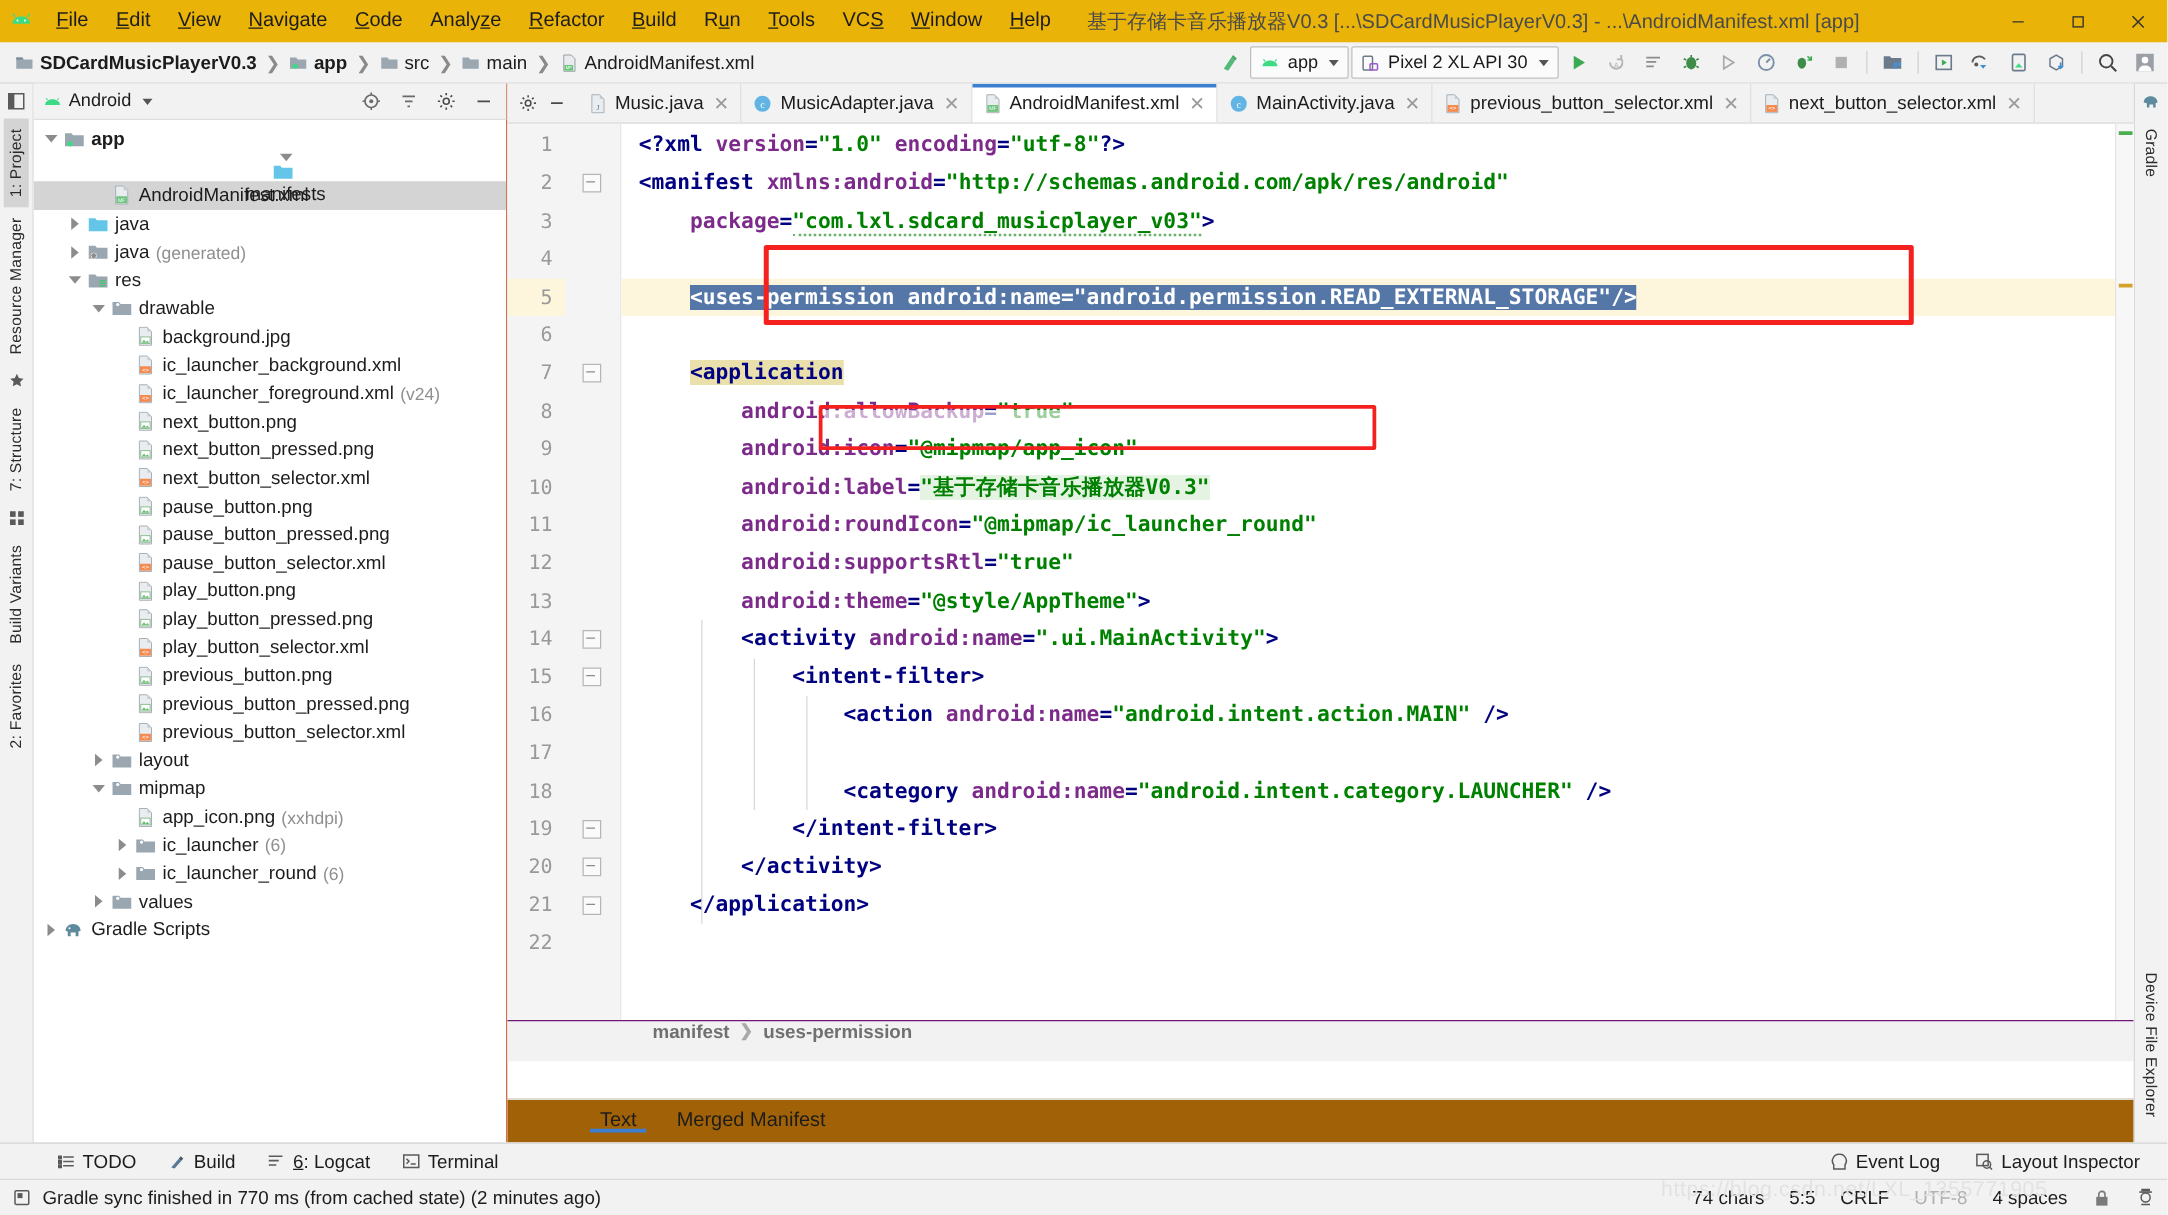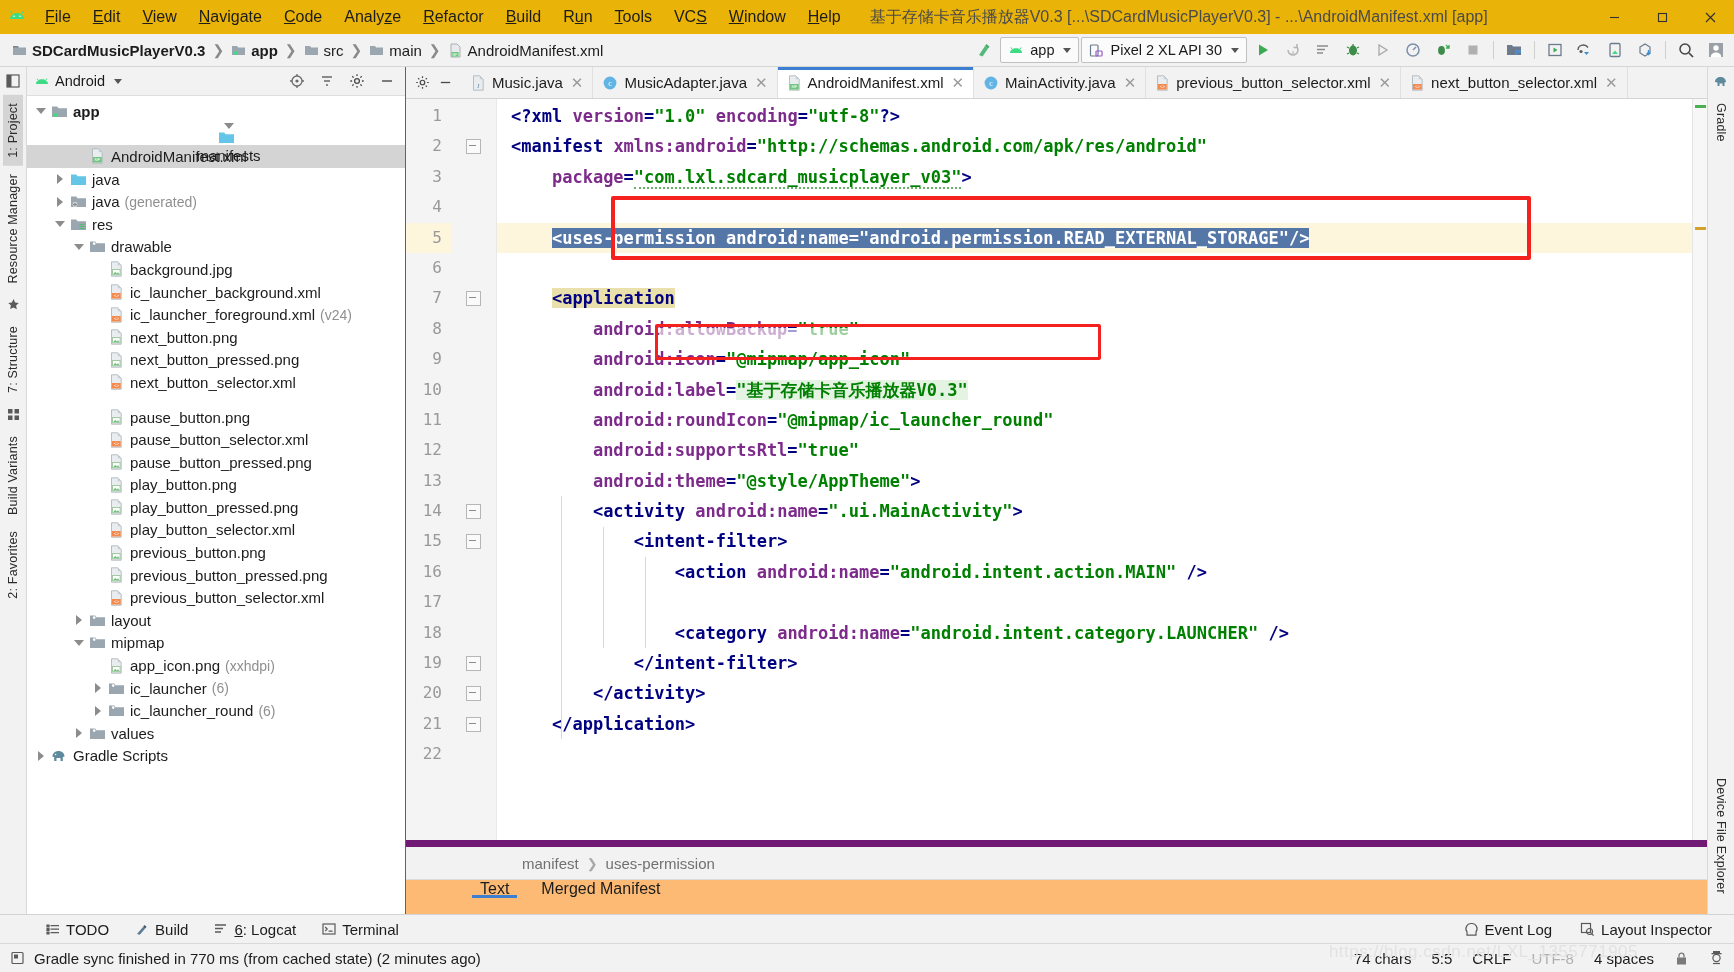--- a/index.html
+++ b/index.html
@@ -91,23 +91,23 @@
   .squig{border-bottom:2px dotted #66b266;}
   .indent-guide{position:absolute;top:0;bottom:0;width:1px;background:#d8d8d8;}
 
   .redbox{position:absolute;border:4px solid #f5211f;pointer-events:none;border-radius:2px;}
   .redbox.thin{border-width:3px;}
   .whitemask{position:absolute;background:rgba(255,255,255,.62);pointer-events:none;}
 
   .markerbar{width:14px;flex:none;background:#f7f7f7;border-left:1px solid #e4e4e4;position:relative;}
   .mk{position:absolute;right:1px;width:11px;height:3px;}
 
-  .bcrumb{height:32px;display:flex;align-items:center;background:#f2f2f2;border-top:7px solid #701a75;flex:none;padding-left:116px;font-size:15px;color:#707070;gap:8px;}
+  .bcrumb{height:32px;display:flex;background:#f2f2f2;border-top:1px solid #701a75;flex:none;padding-left:116px;font-size:15px;color:#707070;gap:8px;font-weight:bold;}
   .bcrumb .sep{color:#a8a8a8;font-size:13px;}
-  .subtabs{height:34px;display:flex;align-items:flex-start;background:#fdba74;border-top:1px solid #dcdcdc;flex:none;padding-left:58px;}
+  .subtabs{height:34px;display:flex;align-items:center;background:#a16207;border-top:1px solid #dcdcdc;flex:none;padding-left:58px;margin-top:30px;}
   .subtab{display:flex;align-items:center;padding:0 16px;font-size:16px;color:#1c1c1c;position:relative;}
   .subtab.active:after{content:"";position:absolute;left:8px;right:8px;bottom:0;height:3px;background:#3c7fd0;}
 
   
   .toolwin{height:28px;display:flex;align-items:center;background:#f2f2f2;border-top:1px solid #d3d3d3;flex:none;padding-left:34px;gap:2px;}
   .twitem{display:flex;align-items:center;gap:6px;padding:2px 12px;font-size:15px;color:#1c1c1c;}
   .twitem u{text-decoration:underline;}
   .tw-right{margin-left:auto;display:flex;align-items:center;gap:4px;padding-right:10px;}
 
   .statusbar{height:28px;display:flex;align-items:center;background:#f2f2f2;border-top:1px solid #d9d9d9;flex:none;padding-left:10px;gap:8px;}
@@ -545,55 +545,55 @@
             <span class="ico">
               <svg width="15" height="16" viewBox="0 0 15 16">
                 <path d="M2.5 .8h6.3l3.4 3.4v11H2.5z" fill="#e9edf0" stroke="#a7b0b8" stroke-width=".8"></path>
                 <path d="M8.8 .8v3.4h3.4" fill="#c6ced4"></path>
                 <rect x="3" y="9" width="8.7" height="5.5" fill="#f58a4f"></rect>
                 <text x="7.4" y="13.4" font-size="4.6" text-anchor="middle" fill="#fff" font-family="monospace">&lt;&gt;</text>
               </svg>
             </span>
             <span class="lbl">next_button_selector.xml</span>
           </div>
-          <div class="row" style="padding-left: 63px; margin-top: 12px;">
+          <div class="row" style="padding-left: 63px;">
             <span class="arrow "></span>
             <span class="ico">
               <svg width="15" height="16" viewBox="0 0 15 16">
                 <path d="M2.5 .8h6.3l3.4 3.4v11H2.5z" fill="#e9edf0" stroke="#a7b0b8" stroke-width=".8"></path>
                 <path d="M8.8 .8v3.4h3.4" fill="#c6ced4"></path>
                 <rect x="3.6" y="8.5" width="7.5" height="5.3" fill="#fff" stroke="#8fbf90" stroke-width=".8"></rect>
                 <path d="M4.2 13.2l2-2.4 1.5 1.7 1.3-1.2 1.5 1.9z" fill="#6fbf7a"></path>
               </svg>
             </span>
             <span class="lbl">pause_button.png</span>
           </div>
           <div class="row" style="padding-left: 63px;">
             <span class="arrow "></span>
             <span class="ico">
               <svg width="15" height="16" viewBox="0 0 15 16">
                 <path d="M2.5 .8h6.3l3.4 3.4v11H2.5z" fill="#e9edf0" stroke="#a7b0b8" stroke-width=".8"></path>
                 <path d="M8.8 .8v3.4h3.4" fill="#c6ced4"></path>
+                <rect x="3.6" y="8.5" width="7.5" height="5.3" fill="#fff" stroke="#8fbf90" stroke-width=".8"></rect>
+                <path d="M4.2 13.2l2-2.4 1.5 1.7 1.3-1.2 1.5 1.9z" fill="#6fbf7a"></path>
+              </svg>
+            </span>
+            <span class="lbl">pause_button_pressed.png</span>
+          </div>
+          <div class="row" style="padding-left: 63px;">
+            <span class="arrow "></span>
+            <span class="ico">
+              <svg width="15" height="16" viewBox="0 0 15 16">
+                <path d="M2.5 .8h6.3l3.4 3.4v11H2.5z" fill="#e9edf0" stroke="#a7b0b8" stroke-width=".8"></path>
+                <path d="M8.8 .8v3.4h3.4" fill="#c6ced4"></path>
                 <rect x="3" y="9" width="8.7" height="5.5" fill="#f58a4f"></rect>
                 <text x="7.4" y="13.4" font-size="4.6" text-anchor="middle" fill="#fff" font-family="monospace">&lt;&gt;</text>
               </svg>
             </span>
             <span class="lbl">pause_button_selector.xml</span>
-          </div>
-          <div class="row" style="padding-left: 63px;">
-            <span class="arrow "></span>
-            <span class="ico">
-              <svg width="15" height="16" viewBox="0 0 15 16">
-                <path d="M2.5 .8h6.3l3.4 3.4v11H2.5z" fill="#e9edf0" stroke="#a7b0b8" stroke-width=".8"></path>
-                <path d="M8.8 .8v3.4h3.4" fill="#c6ced4"></path>
-                <rect x="3.6" y="8.5" width="7.5" height="5.3" fill="#fff" stroke="#8fbf90" stroke-width=".8"></rect>
-                <path d="M4.2 13.2l2-2.4 1.5 1.7 1.3-1.2 1.5 1.9z" fill="#6fbf7a"></path>
-              </svg>
-            </span>
-            <span class="lbl">pause_button_pressed.png</span>
           </div>
           <div class="row" style="padding-left: 63px;">
             <span class="arrow "></span>
             <span class="ico">
               <svg width="15" height="16" viewBox="0 0 15 16">
                 <path d="M2.5 .8h6.3l3.4 3.4v11H2.5z" fill="#e9edf0" stroke="#a7b0b8" stroke-width=".8"></path>
                 <path d="M8.8 .8v3.4h3.4" fill="#c6ced4"></path>
                 <rect x="3.6" y="8.5" width="7.5" height="5.3" fill="#fff" stroke="#8fbf90" stroke-width=".8"></rect>
                 <path d="M4.2 13.2l2-2.4 1.5 1.7 1.3-1.2 1.5 1.9z" fill="#6fbf7a"></path>
               </svg>

